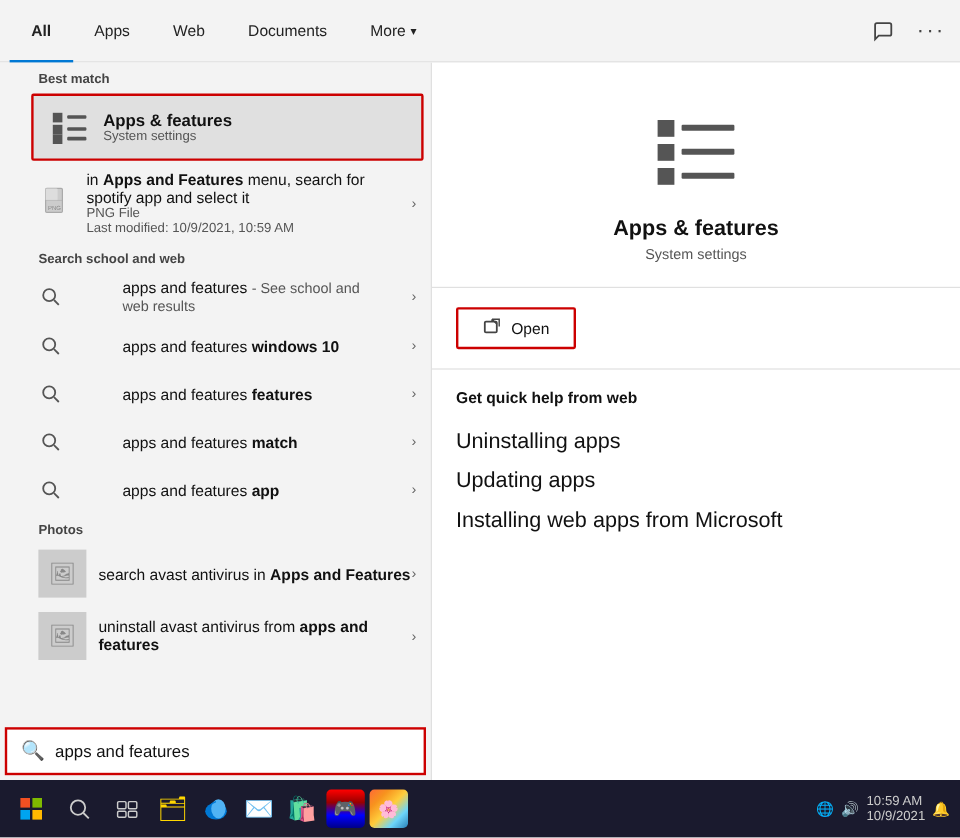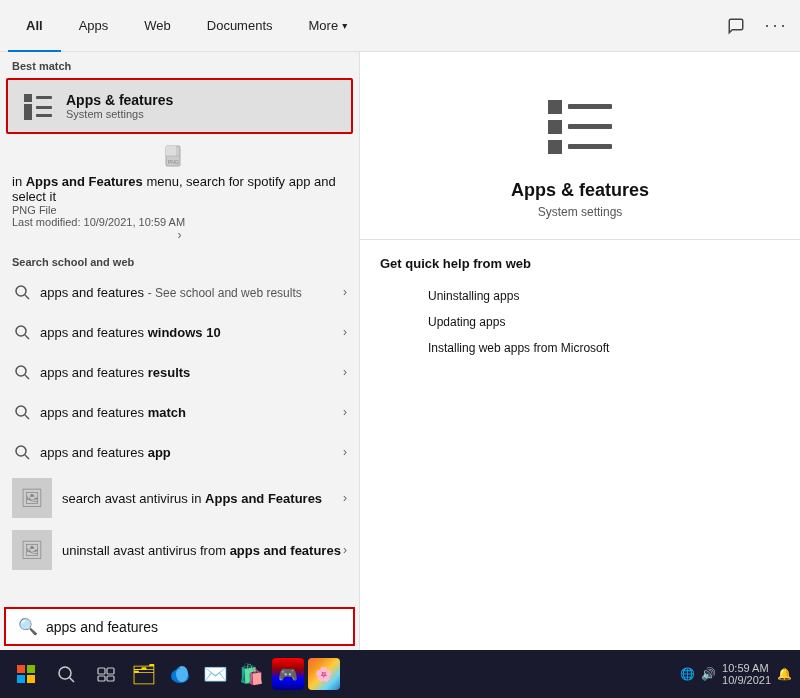--- a/index.html
+++ b/index.html
@@ -116,21 +116,20 @@
     .best-match-title { font-size: 14px; font-weight: 600; color: #111; }
     .best-match-sub { font-size: 11px; color: #555; }
 
     
     .list-item {
       display: flex;
       align-items: center;
       padding: 6px 12px;
       cursor: pointer;
       min-height: 48px;
-      flex-direction: column;
     }
     .list-item-icon {
       width: 32px;
       height: 32px;
       margin-right: 8px;
       display: flex;
       align-items: center;
       justify-content: center;
       flex-shrink: 0;
     }
@@ -143,20 +142,21 @@
       font-size: 12px;
     }
 
     
     .search-result-item {
       display: flex;
       align-items: center;
       padding: 6px 12px;
       cursor: pointer;
       min-height: 40px;
+      gap: 42px;
     }
     .search-icon-sm {
       width: 20px;
       height: 20px;
       margin-right: 8px;
       display: flex;
       align-items: center;
       justify-content: center;
       flex-shrink: 0;
     }
@@ -272,26 +272,25 @@
       padding: 16px 20px;
     }
     .quick-help-title {
       font-size: 13px;
       font-weight: 700;
       color: #111;
       margin-bottom: 12px;
     }
     .quick-help-link {
       display: block;
-      font-size: 12px;
+      font-size: 18px;
       color: #111;
       padding: 6px 0;
       cursor: pointer;
       text-decoration: none;
-      margin-left: 48px;
     }
 
     
     .taskbar {
       height: 48px;
       background: #1a1a2e;
       display: flex;
       align-items: center;
       padding: 0 8px;
       gap: 4px;
@@ -316,20 +315,21 @@
       align-items: center;
       justify-content: center;
       cursor: pointer;
       font-size: 18px;
     }
 
     
     .left-scroll {
       flex: 1;
       overflow-y: auto;
+      padding-left: 20px;
     }
     .left-scroll::-webkit-scrollbar { width: 6px; }
     .left-scroll::-webkit-scrollbar-thumb { background: #bbb; }
   </style>
 </head>
 <body>
 
 <div class="top-nav">
   <div class="nav-tab active">
     <span>All</span>
@@ -431,21 +431,21 @@
       </div>
 
       <div class="search-result-item">
         <div class="search-icon-sm">
           <svg width="16" height="16" viewBox="0 0 16 16" fill="none">
             <circle cx="7" cy="7" r="5" stroke="#555" stroke-width="1.5"></circle>
             <line x1="11" y1="11" x2="15" y2="15" stroke="#555" stroke-width="1.5"></line>
           </svg>
         </div>
         <div class="search-result-content">
-          apps and features <b>results</b>
+          apps and features <b>features</b>
         </div>
         <div class="list-item-chevron">›</div>
       </div>
 
       <div class="search-result-item">
         <div class="search-icon-sm">
           <svg width="16" height="16" viewBox="0 0 16 16" fill="none">
             <circle cx="7" cy="7" r="5" stroke="#555" stroke-width="1.5"></circle>
             <line x1="11" y1="11" x2="15" y2="15" stroke="#555" stroke-width="1.5"></line>
           </svg>
@@ -462,20 +462,21 @@
             <circle cx="7" cy="7" r="5" stroke="#555" stroke-width="1.5"></circle>
             <line x1="11" y1="11" x2="15" y2="15" stroke="#555" stroke-width="1.5"></line>
           </svg>
         </div>
         <div class="search-result-content">
           apps and features <b>app</b>
         </div>
         <div class="list-item-chevron">›</div>
       </div>
 
+      <div class="section-label">Photos</div>
 
       <div class="photos-item">
         <div class="photos-thumb">🖼</div>
         <div class="photos-item-content">
           search avast antivirus in <b>Apps and Features</b>
         </div>
         <div class="list-item-chevron">›</div>
       </div>
 
       <div class="photos-item">
@@ -504,20 +505,31 @@
           <rect x="4" y="28" width="14" height="14" fill="#555"></rect>
           <rect x="24" y="32" width="44" height="5" fill="#555" rx="1"></rect>
           <rect x="4" y="48" width="14" height="14" fill="#555"></rect>
           <rect x="24" y="52" width="44" height="5" fill="#555" rx="1"></rect>
         </svg>
       </div>
       <div class="right-app-name">Apps &amp; features</div>
       <div class="right-app-sub">System settings</div>
     </div>
 
+    <div class="open-btn-area">
+      <button class="open-btn">
+        <span>
+          <svg width="16" height="16" viewBox="0 0 16 16" fill="none">
+            <rect x="2" y="4" width="10" height="9" rx="1" stroke="#444" stroke-width="1.5"></rect>
+            <path d="M8 4V2M8 2H14V8M8 2L12 6" stroke="#444" stroke-width="1.2"></path>
+          </svg>
+        </span>
+        <span>Open</span>
+      </button>
+    </div>
 
     <div class="quick-help-area">
       <div class="quick-help-title">Get quick help from web</div>
       <a class="quick-help-link" href="#">Uninstalling apps</a>
       <a class="quick-help-link" href="#">Updating apps</a>
       <a class="quick-help-link" href="#">Installing web apps from Microsoft</a>
     </div>
   </div>
 </div>
 

